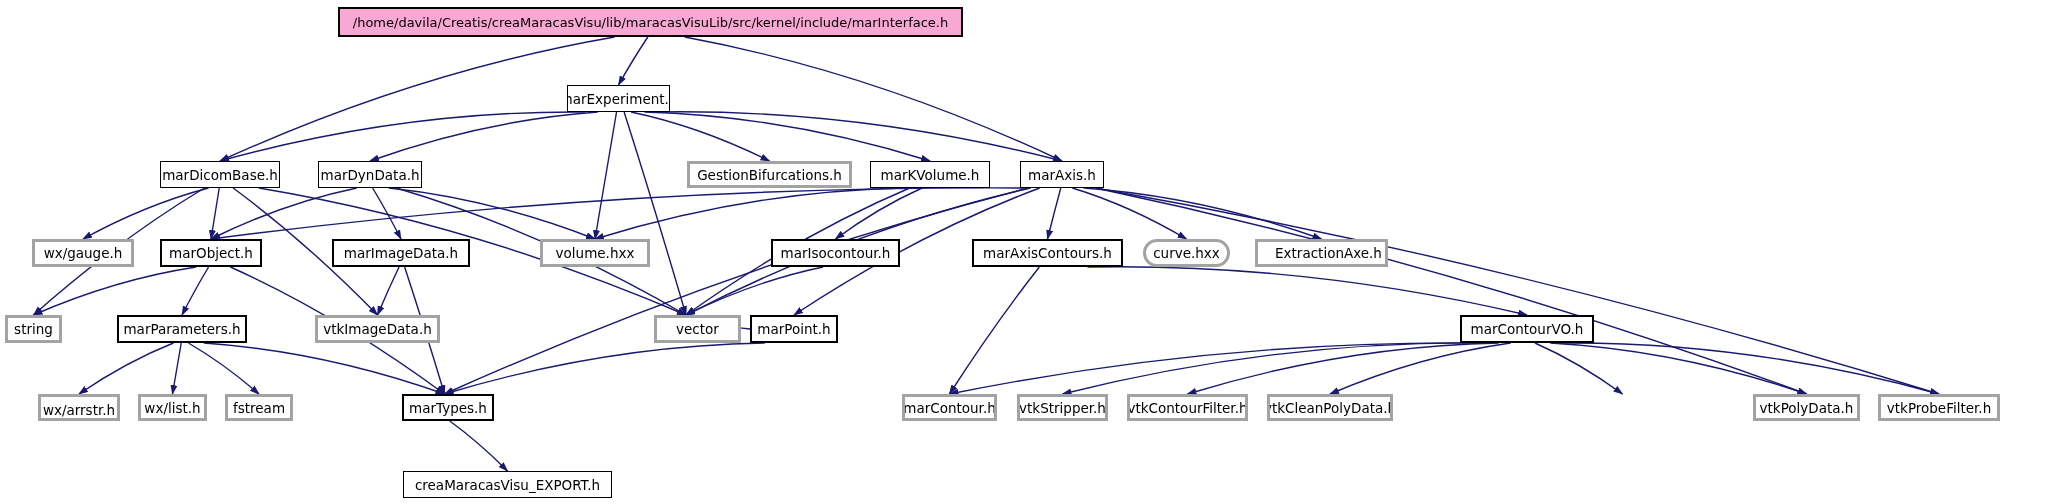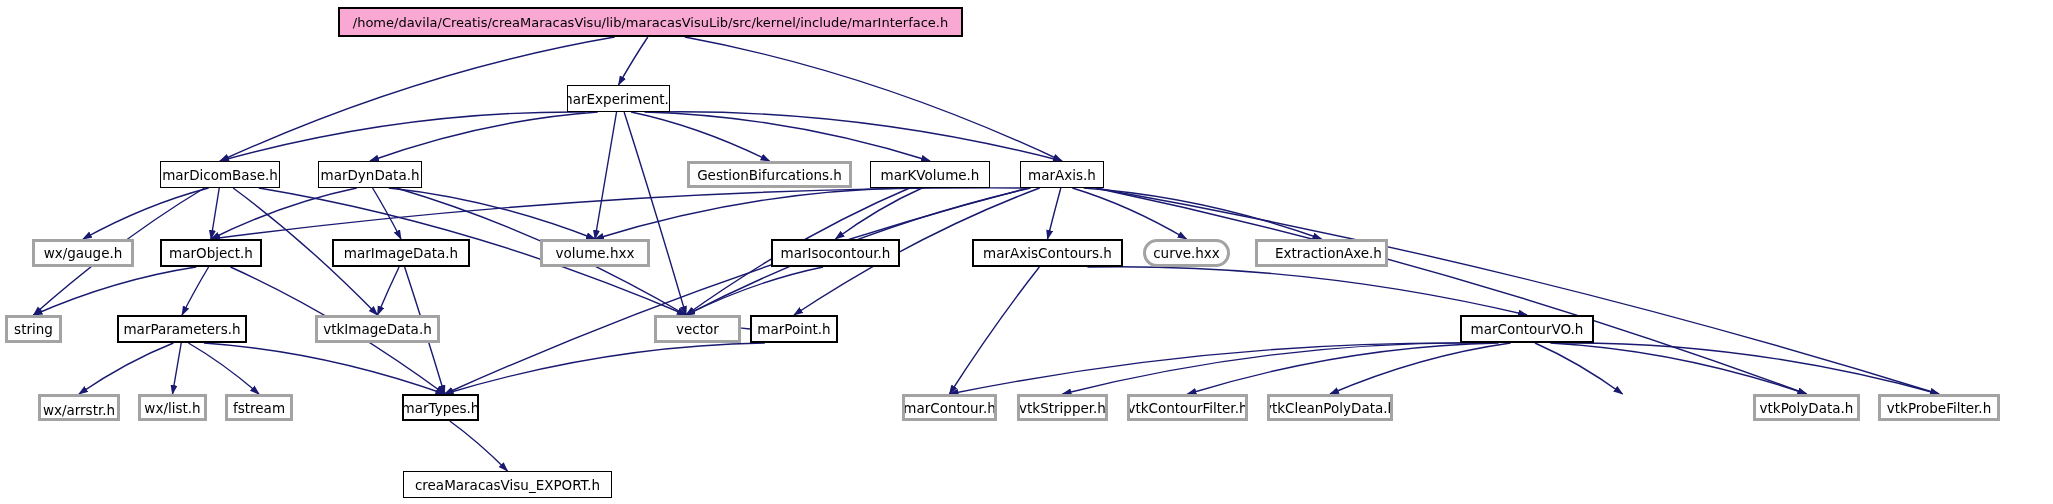--- a/index.html
+++ b/index.html
@@ -144,21 +144,21 @@
     </div>
     <div class="node external" style="left: 38px; top: 394px; width: 82px; height: 27px; align-items: flex-end;">
       <span>wx/arrstr.h</span>
     </div>
     <div class="node external" style="left: 138px; top: 394px; width: 69px; height: 27px;">
       <span>wx/list.h</span>
     </div>
     <div class="node external" style="left: 225px; top: 394px; width: 68px; height: 27px;">
       <span>fstream</span>
     </div>
-    <div class="node project bold" style="left: 402px; top: 394px; width: 77px; height: 27px;">
+    <div class="node project bold" style="left: 402px; top: 394px; width: 92px; height: 27px;">
       <span>marTypes.h</span>
     </div>
     <div class="node external" style="left: 902px; top: 394px; width: 95px; height: 27px;">
       <span>marContour.h</span>
     </div>
     <div class="node external" style="left: 1017px; top: 394px; width: 91px; height: 27px;">
       <span>vtkStripper.h</span>
     </div>
     <div class="node external" style="left: 1127px; top: 394px; width: 121px; height: 27px;">
       <span>vtkContourFilter.h</span>

